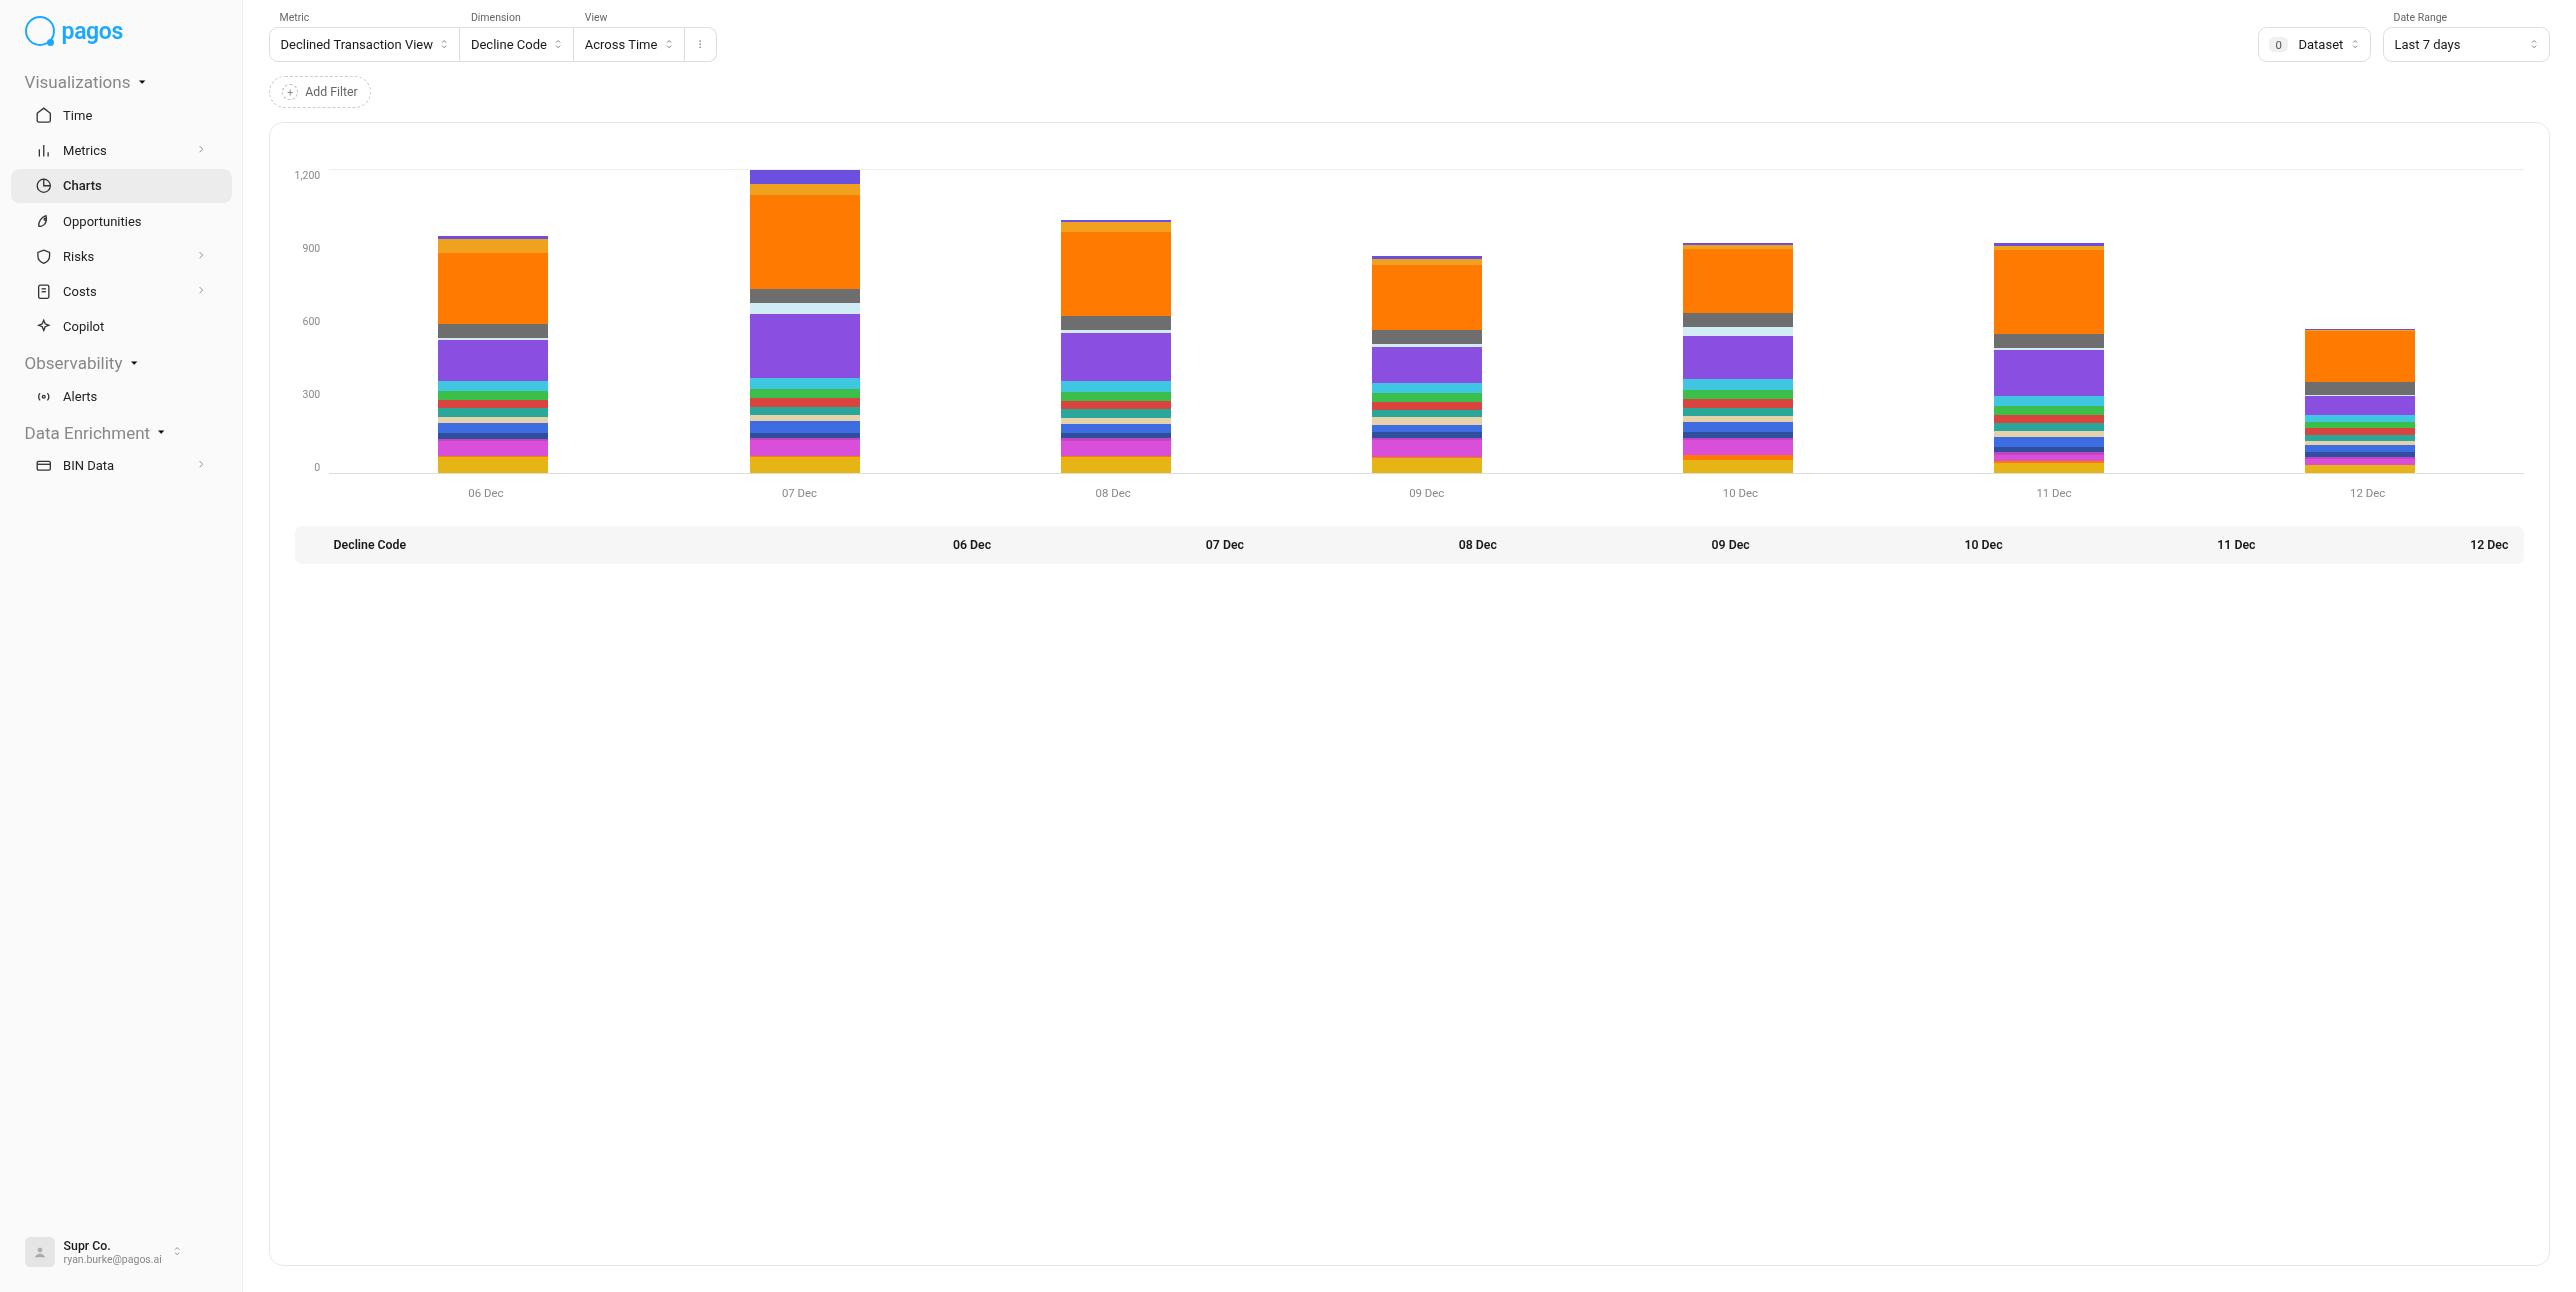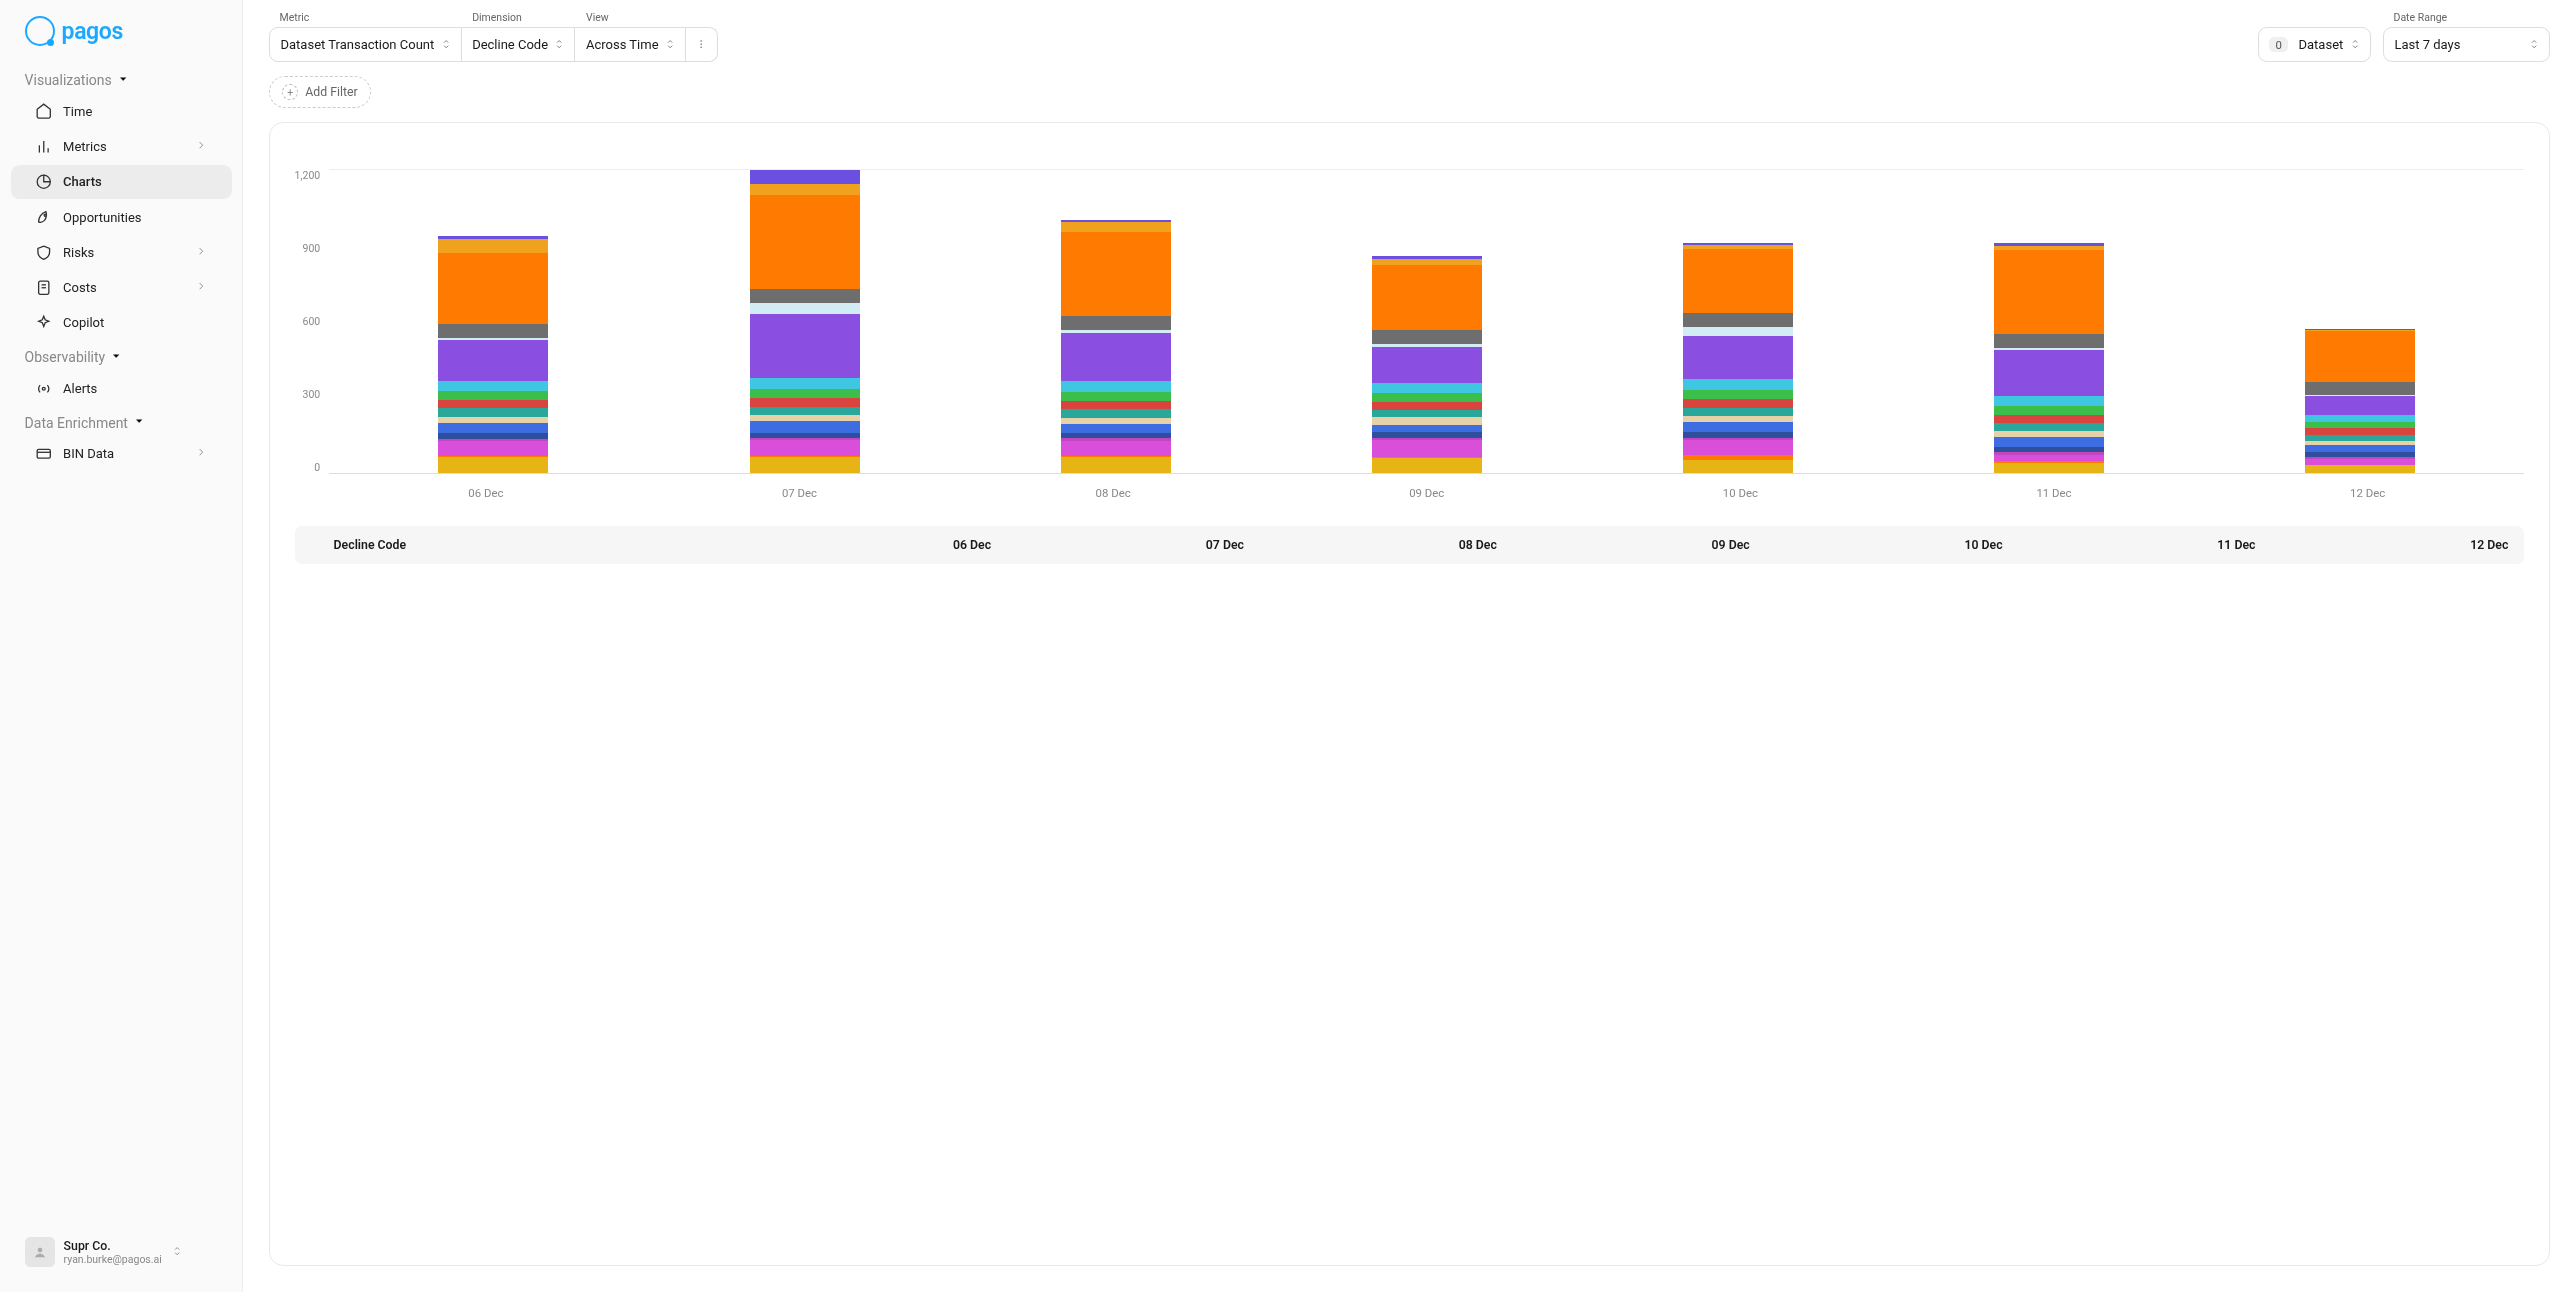--- a/index.html
+++ b/index.html
@@ -41,21 +41,21 @@
   font-size: 23px;
   font-weight: 600;
   color: #1ba9ff;
   letter-spacing: -0.4px;
 }
 .sec-header {
   display: flex;
   align-items: center;
   gap: 5.3px;
   padding: 8.8px 24.6px 5.3px;
-  font-size: 14px;
+  font-size: 17px;
   color: #888;
   cursor: pointer;
 }
 .nav-item {
   display: flex;
   align-items: center;
   gap: 10.5px;
   padding: 8px 24.6px;
   margin: 0.9px 10.5px;
   border-radius: 8.8px;
@@ -348,21 +348,21 @@
           </svg></span>
     </div>
   </aside>
 
   <main class="main">
     <div class="topbar">
       <div class="control-group">
         <div class="control">
           <span class="control-label">Metric</span>
           <div class="control-field">
-            <span>Dataset Transaction Count</span>
+            <span>Declined Transaction View</span>
             <svg viewBox="0 0 24 24">
                 <polyline points="8 9 12 5 16 9"></polyline>
                 <polyline points="8 15 12 19 16 15"></polyline>
               </svg>
           </div>
         </div>
         <div class="control">
           <span class="control-label">Dimension</span>
           <div class="control-field">
             <span>Decline Code</span>

